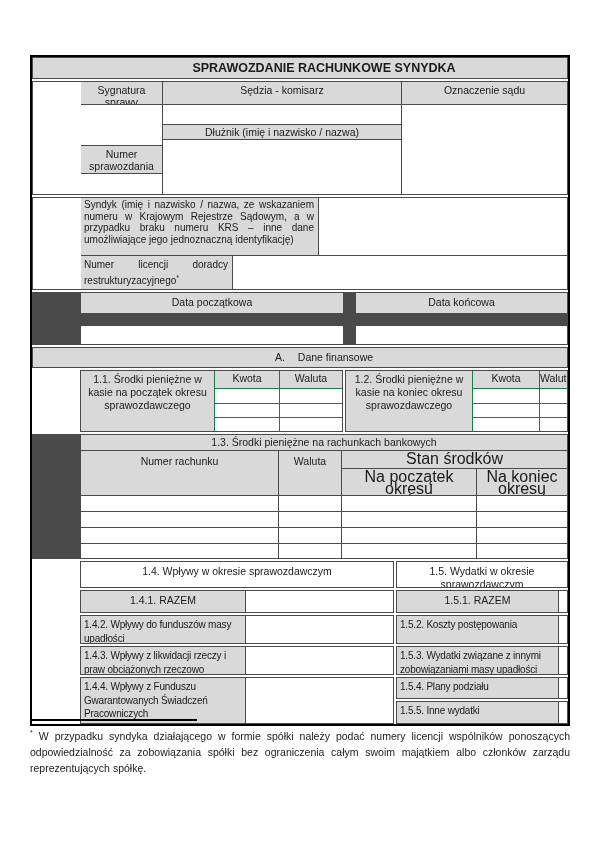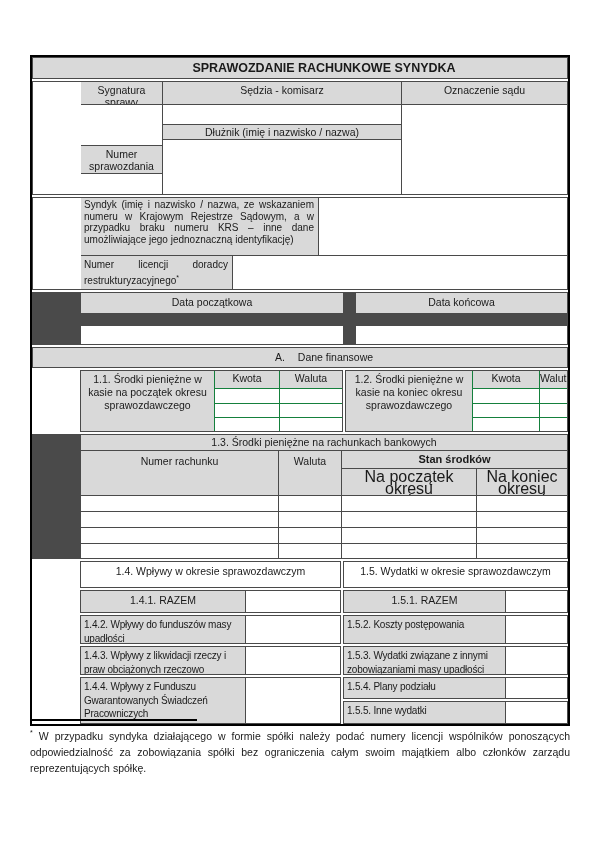--- a/index.html
+++ b/index.html
@@ -59,26 +59,26 @@
   .fin-lab{grid-row:1/5;font-size:10.5px;line-height:13px;padding-top:2px;}
   .fin-h{font-size:10.5px;line-height:15px;}
 
   
   .sec-13{border:1px solid #4a4a4a;display:grid;gap:1px;background:#4a4a4a;
           grid-template-columns:197px 62px 134px 1fr;
           grid-template-rows:15px 17px 26px 15px 15px 15px 14px;}
   .s13-title{grid-column:1/5;font-size:10.5px;line-height:14px;}
   .s13-nr{grid-row:2/4;font-size:10.5px;line-height:15px;padding-top:3px;}
   .s13-wal{grid-row:2/4;font-size:10.5px;line-height:15px;padding-top:3px;}
-  .s13-stan{grid-column:3/5;font-size:11px;line-height:16px;font-weight:bold;}
+  .s13-stan{grid-column:3/5;font-size:16px;line-height:16px;}
   .s13-sub{font-size:16px;line-height:12px;padding-top:2px;}
 
   
   .sec-45{display:flex;}
-  .col45L{width:261px;}
+  .col45L{width:314px;}
   .col45R{flex:1;margin-left:2px;}
   .r45{border:1px solid #4a4a4a;margin-top:2px;display:flex;background:#fff;}
   .r45:first-child{margin-top:0;}
   .hdr45{display:block;height:27px;font-size:10.5px;line-height:13px;padding-top:3px;}
   .h23{height:23px;} .h29{height:29px;} .h47{height:47px;} .h22{height:22px;}
   .lab45L{width:165px;border-right:1px solid #4a4a4a;}
   .lab45R{width:162px;border-right:1px solid #4a4a4a;}
   .razem{font-size:10.5px;line-height:13px;padding-top:3px;text-align:center;}
   .item{font-size:10px;letter-spacing:-0.2px;line-height:13.5px;padding:2px 3px 0 3px;text-align:left;}
 

